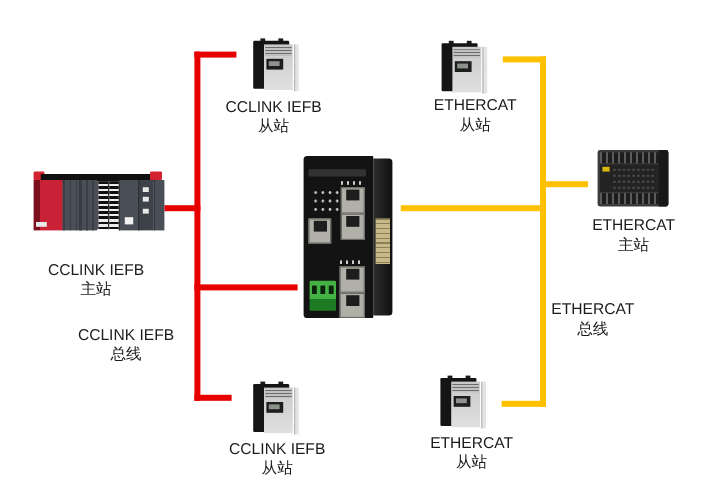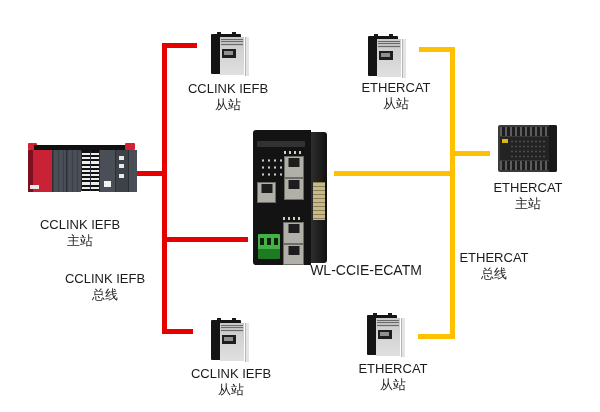--- a/index.html
+++ b/index.html
@@ -214,23 +214,20 @@
   <div class="lbl" style="left:20px;top:217px;width:120px">
     <span>CCLINK IEFB</span><br>
     <span>主站</span>
   </div>
 
   <div class="lbl" style="left:45px;top:271px;width:120px">
     <span>CCLINK IEFB</span><br>
     <span>总线</span>
   </div>
 
-  <div class="lbl-big" style="left:286px;top:262px;width:160px">
-    <span>WL-CCIE-ECATM</span>
-  </div>
 
   <div class="lbl" style="left:468px;top:180px;width:120px">
     <span>ETHERCAT</span><br>
     <span>主站</span>
   </div>
 
   <div class="lbl" style="left:434px;top:250px;width:120px">
     <span>ETHERCAT</span><br>
     <span>总线</span>
   </div>

